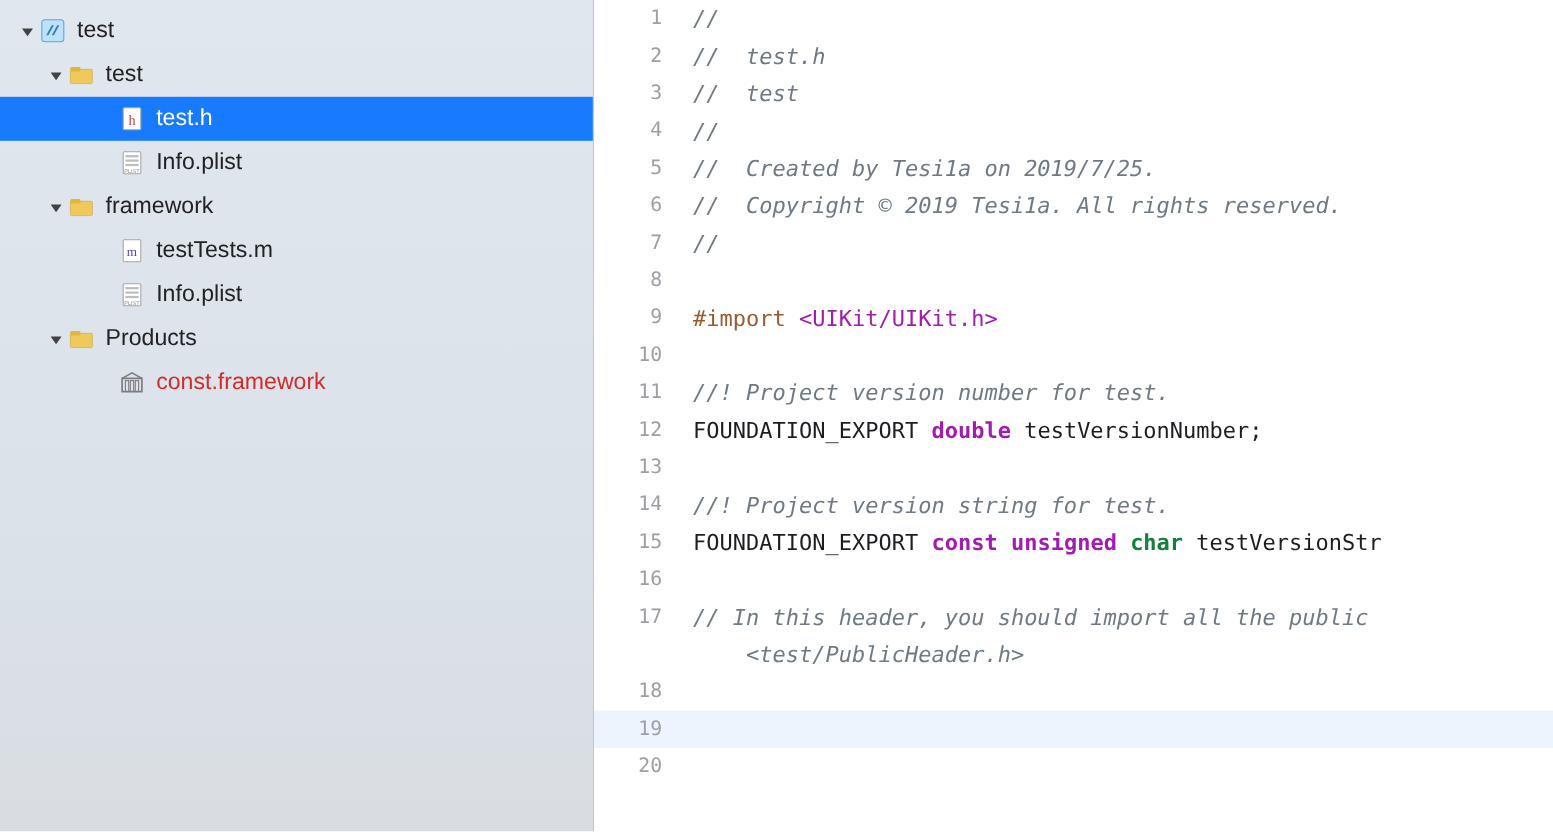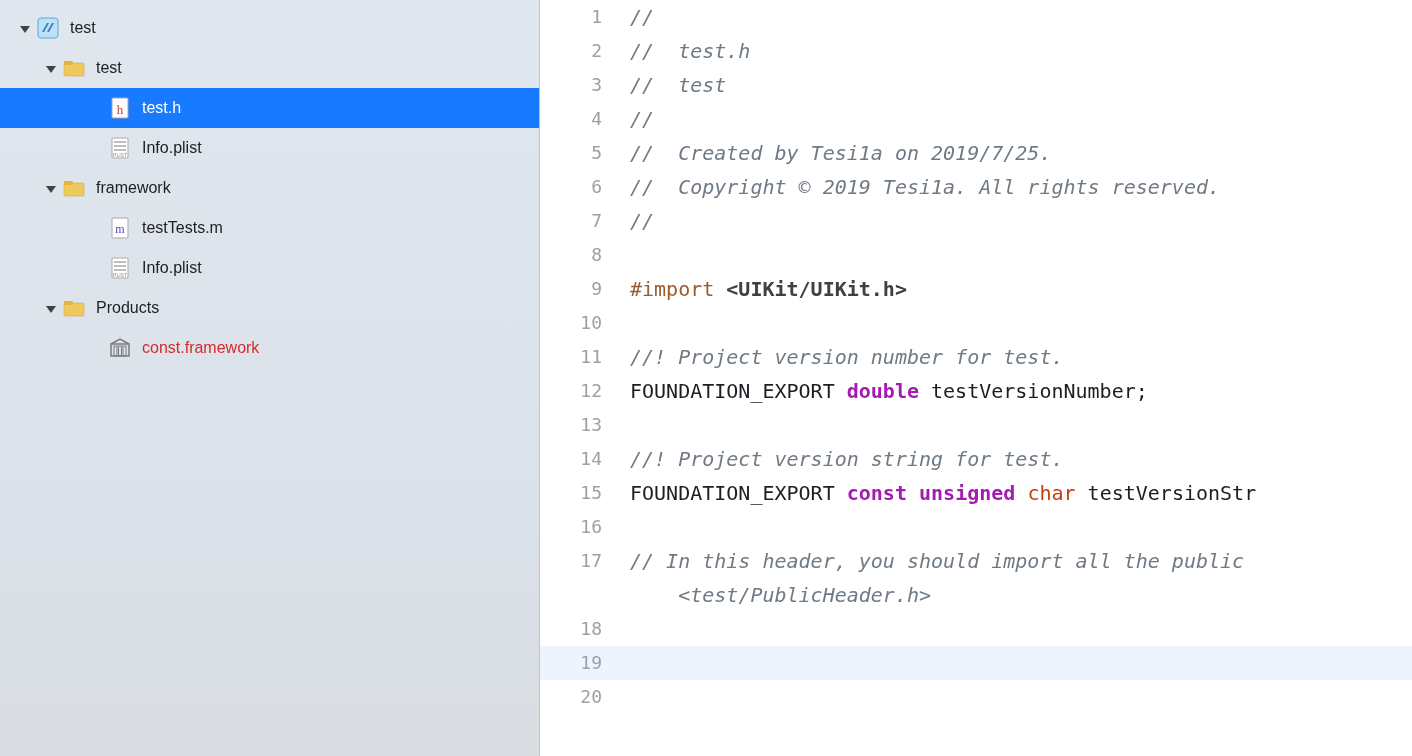--- a/index.html
+++ b/index.html
@@ -2,36 +2,36 @@
 <html><head>
 <meta charset="utf-8">
 <style>
 * { margin:0; padding:0; box-sizing:border-box; }
 body { font-family:-apple-system,"SF Pro Text","Helvetica Neue",sans-serif; font-size:18px; display:flex; width:1412px; height:756px; overflow:hidden; background:#fff; }
 .sidebar { width:540px; background:linear-gradient(to bottom,#e0e7ef 0%,#dbe2ea 60%,#d9dde2 100%); border-right:1px solid #bfc5cc; overflow:auto; padding-top:8px; user-select:none; }
 .row { display:flex; align-items:center; height:40px; cursor:pointer; white-space:nowrap; }
 .disclosure { width:14px; display:inline-block; margin-right:4px; text-align:center; color:#333; }
 .disclosure svg { width:10px; height:10px; }
 .icon { width:24px; height:24px; margin-right:10px; display:inline-flex; align-items:center; justify-content:center; }
-.label { font-size:16px; color:#222; }
+.label { font-size:21px; color:#222; }
 .row.selected { background:#187bff; }
 .row.selected .label { color:#fff; }
 .row.red .label { color:#d42b2b; }
 .indent0 { padding-left:18px; }
 .indent1 { padding-left:44px; }
 .indent2 { padding-left:90px; }
 .editor { flex:1; font-family:"SF Mono",Menlo,Consolas,monospace; font-size:20px; line-height:34px; overflow:hidden; background:#fff; }
 .eline { display:flex; height:34px; }
 .gut { width:90px; text-align:right; padding-right:28px; color:#9ca0a5; font-size:18px; }
 .code { flex:1; white-space:pre; color:#1b1e22; }
 .comment { color:#6f7a85; font-style:italic; }
 .pp { color:#9a5b2e; }
-.imp { color:#404040;font-weight:bold; }
+.imp { color:#a21caf; }
 .kw { color:#a21caf; font-weight:700; }
-.kw2 { color:#c2410c; font-weight:400; }
+.kw2 { color:#15803d; font-weight:700; }
 .curline { background:#edf4fd;justify-content:flex-end; }
 
 .folder-y { fill:#efc95c; stroke:#c9a237; stroke-width:0.5; }
 .folder-tab { fill:#e2b63a; }
 </style>
 </head>
 <body>
 
 <div class="sidebar">
 

